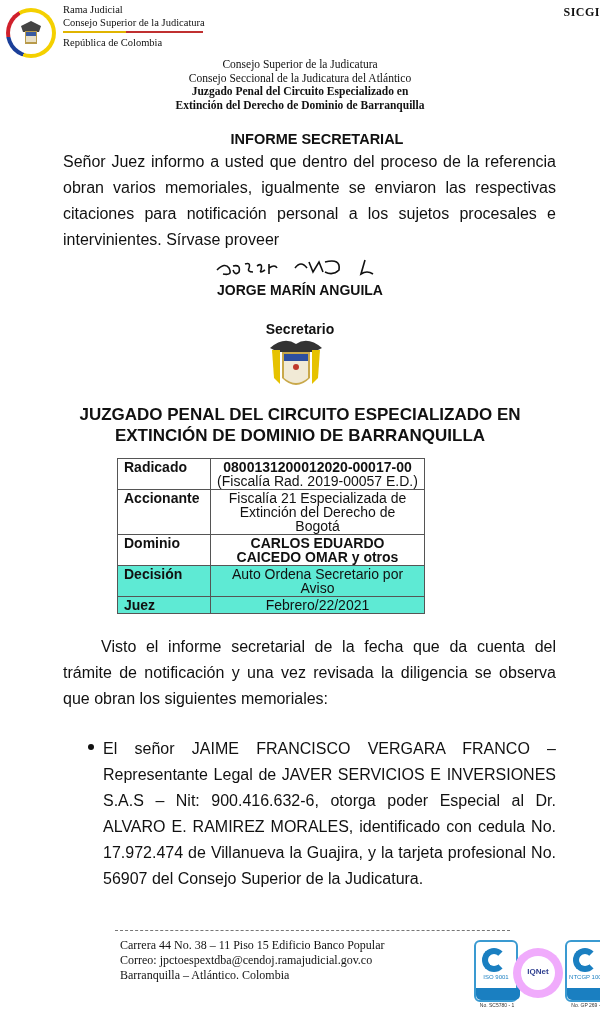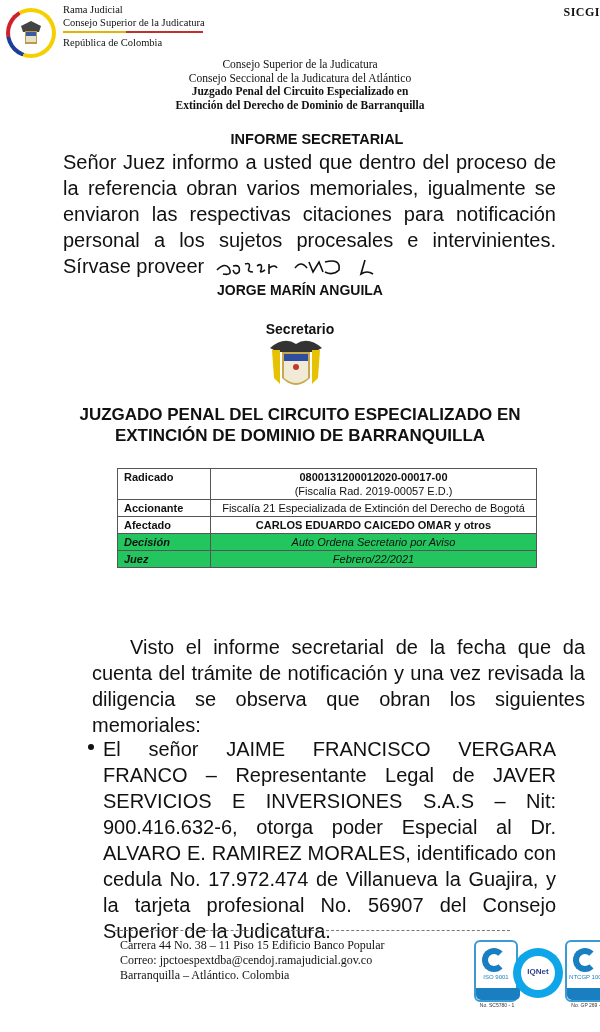--- a/index.html
+++ b/index.html
@@ -14,48 +14,48 @@
   .logo-ring::after { content:""; position:absolute; left:4px; top:4px; width:42px; height:42px; border-radius:50%; background:#fff; }
   .logo-shield { left:20px; top:20px; width:22px; height:28px; z-index:2; }
   .brand { left:63px; top:3px; font-size:10.5px; line-height:13px; }
   .brand .rule { width:140px; height:2px; margin:2px 0 3px 0; background:linear-gradient(90deg,#e0b400 0 45%, #c03030 45% 100%); }
   .sicg { right:0; top:5px; font-size:12px; font-weight:bold; letter-spacing:0.5px; }
 
   .head-center { left:0; width:600px; top:58px; text-align:center; font-size:11.5px; line-height:13.5px; }
   .head-center .b { font-weight:bold; }
 
   .h-informe { left:0; width:600px; top:131px; text-align:center; font-size:14.5px; font-weight:bold;padding-left:17px; }
-  .para { font-size:20px; line-height:26px; text-align:justify; }
+  .para { font-size:16px; line-height:26px; text-align:justify; }
   .para1 { left:63px; width:493px; top:149px; }
 
   .signature { left:215px; top:252px; width:200px; height:30px; }
   .signer { left:0; width:600px; top:282px; text-align:center; font-size:14px; font-weight:bold; }
   .role { left:0; width:600px; top:321px; text-align:center; font-size:14px; font-weight:bold; }
   .coat { left:266px; top:334px; width:60px; height:60px; }
 
   .court-title { left:0; width:600px; top:404px; text-align:center; font-size:17px; font-weight:bold; line-height:21px; }
 
-  table.ref { position:absolute; left:117px; top:468px; width:420px; border-collapse:collapse; font-size:11px; }
+  table.ref { position:absolute; left:117px; top:458px; width:308px; border-collapse:collapse; font-size:14px; }
   table.ref td { border:1px solid #555; padding:1px 6px; line-height:14px; vertical-align:top; }
   table.ref td.k { width:80px; font-weight:bold; }
   table.ref td.v { text-align:center; }
   table.ref td.v.bold { font-weight:bold; }
-  table.ref tr.hl td { background:#22c55e;font-style:italic; }
+  table.ref tr.hl td { background:#5eead4; }
 
-  .para2 { left:63px; width:493px; top:634px;margin-left:29px; }
+  .para2 { left:63px; width:493px; top:634px; }
   .para2 .indent { display:inline-block; width:38px; }
   .bullet { left:88px; top:744px; width:6px; height:6px; border-radius:50%; background:#111; }
   .para3 { left:103px; width:453px; top:736px; }
 
   .dashes { left:115px; top:930px; width:395px; border-top:1px dashed #777; }
   .footer { left:120px; width:375px; top:938px; text-align:left; font-size:12px; line-height:15px; }
 
   .cert { top:940px; width:56px; height:80px; }
   .cert1 { left:474px; }
-  .cert2 { left:513px; top:948px; width:50px; height:50px; border-radius:50%; background:#0ea5e9; }
+  .cert2 { left:513px; top:948px; width:50px; height:50px; border-radius:50%; background:#f0abfc; }
   .cert3 { left:565px; }
   .cert-box { position:absolute; left:0; top:0; width:40px; height:58px; border:2px solid #3a9ad1; border-radius:6px; background:#fff; }
   .cert-c { position:absolute; left:6px; top:6px; width:24px; height:24px; border-radius:50%; border:6px solid #1a7fc1; border-right-color:transparent; box-sizing:border-box; }
   .cert-lbl { position:absolute; left:0; width:44px; top:34px; text-align:center; font-size:6px; color:#1a7fc1; }
   .cert-band { position:absolute; left:0; top:46px; width:44px; height:12px; background:#1a7fc1; border-radius:0 0 5px 5px; }
   .cert-no { position:absolute; left:-2px; top:62px; width:50px; text-align:center; font-size:5px; color:#333; }
   .iqnet-in { position:absolute; left:8px; top:8px; width:34px; height:34px; border-radius:50%; background:#fff; }
   .iqnet-txt { position:absolute; left:10px; top:19px; width:30px; text-align:center; font-size:8px; font-weight:bold; color:#2f3f8f; }
 </style>
 </head>
@@ -116,21 +116,21 @@
     <td class="v">
       <div style="font-weight:bold">0800131200012020-00017-00</div>
       <div>(Fiscalía Rad. 2019-00057 E.D.)</div>
     </td>
   </tr>
   <tr>
     <td class="k">Accionante</td>
     <td class="v">Fiscalía 21 Especializada de Extinción del Derecho de Bogotá</td>
   </tr>
   <tr>
-    <td class="k">Afectado</td>
+    <td class="k">Dominio</td>
     <td class="v bold">CARLOS EDUARDO CAICEDO OMAR y otros</td>
   </tr>
   <tr class="hl">
     <td class="k">Decisión</td>
     <td class="v">Auto Ordena Secretario por Aviso</td>
   </tr>
   <tr class="hl">
     <td class="k">Juez</td>
     <td class="v">Febrero/22/2021</td>
   </tr>

